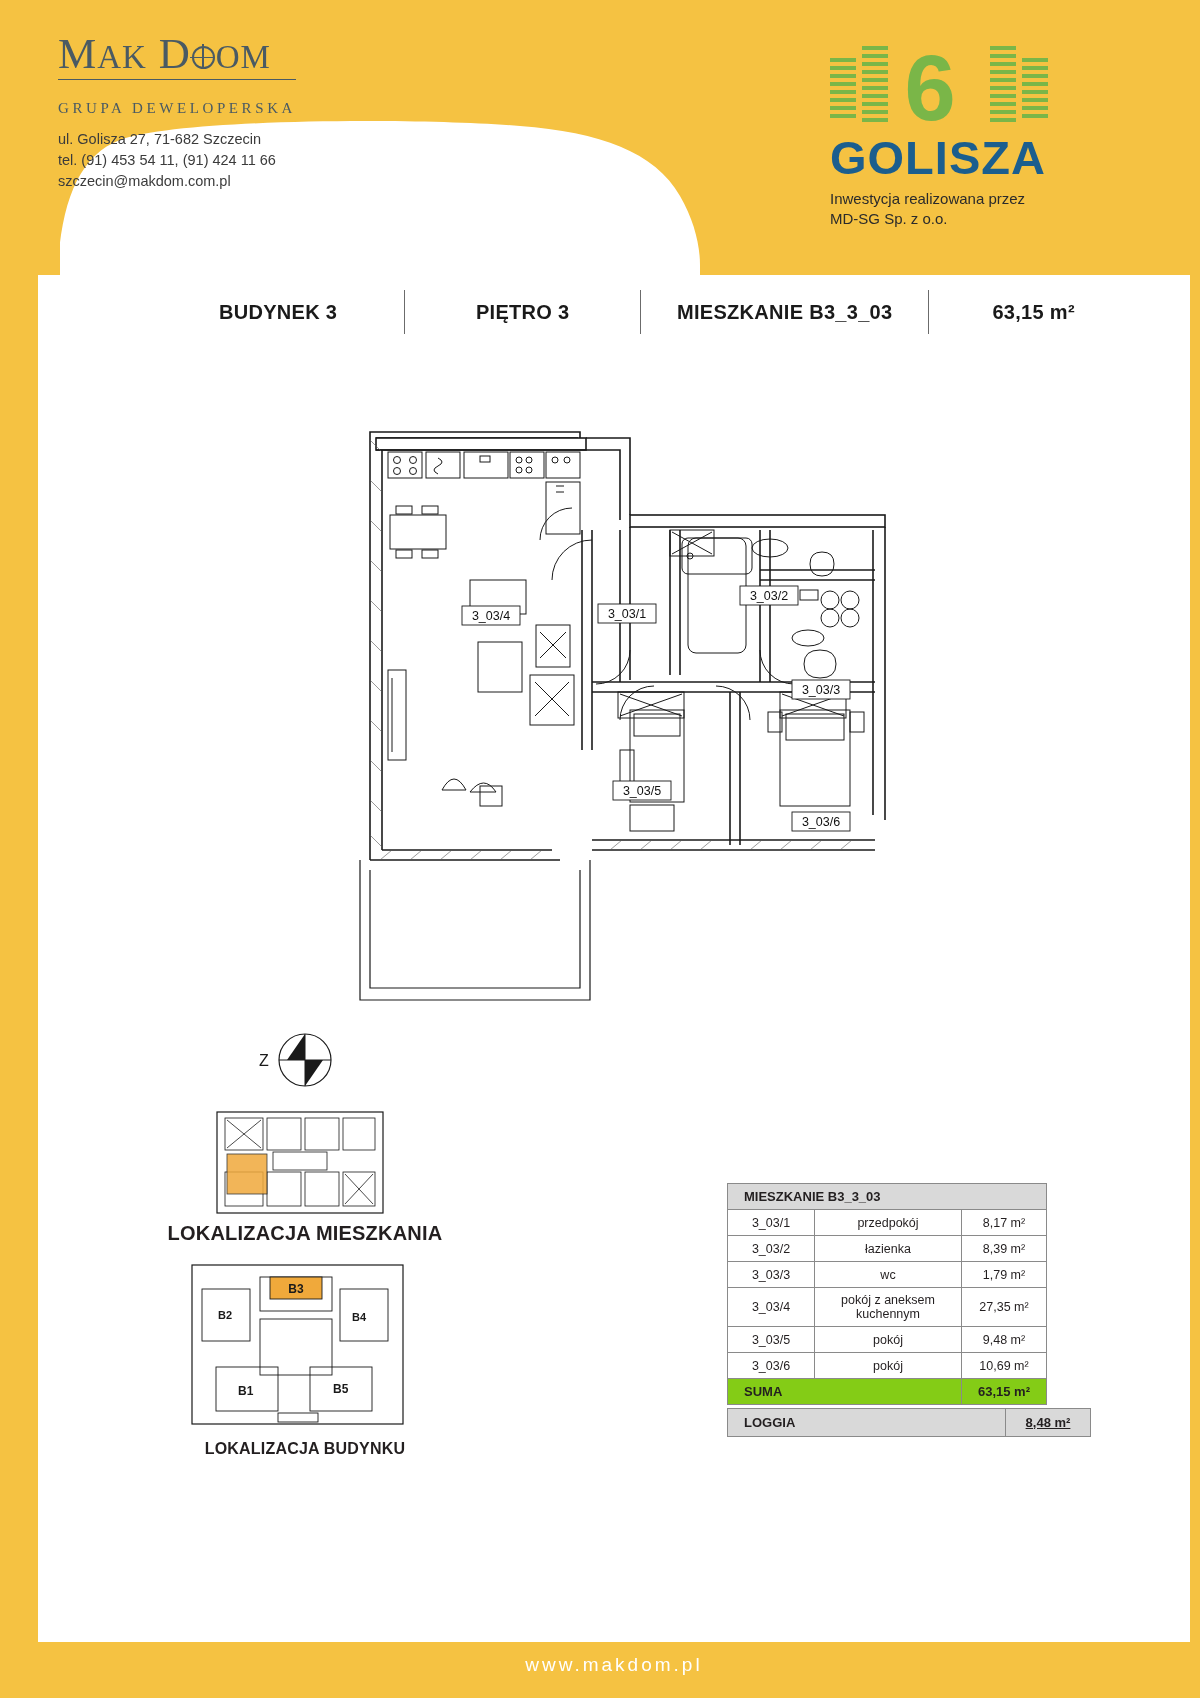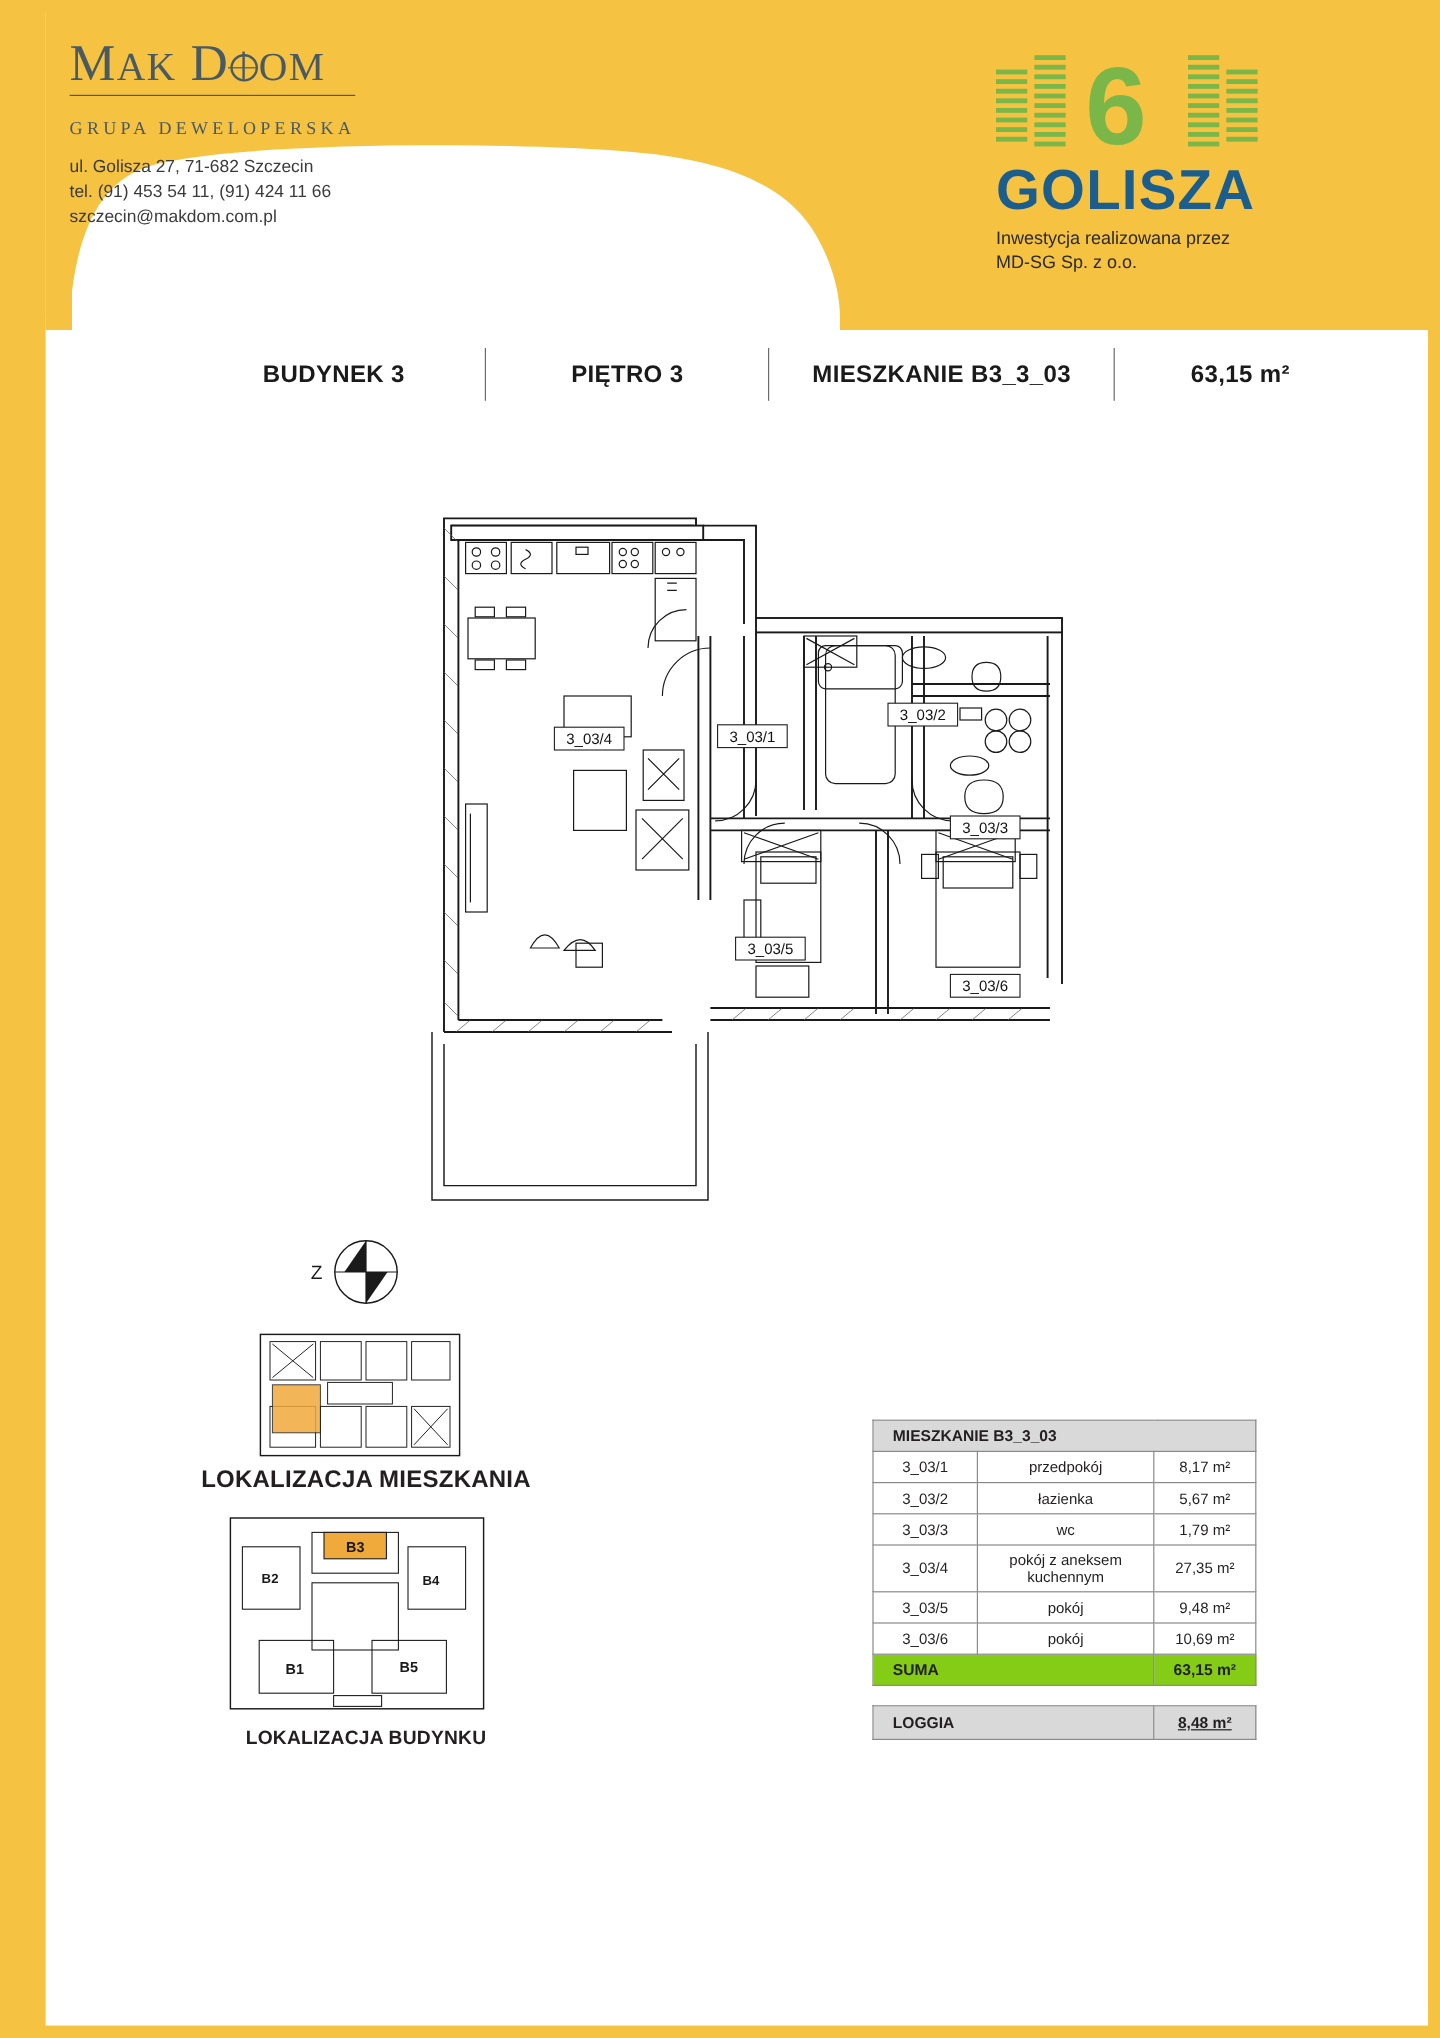--- a/index.html
+++ b/index.html
@@ -230,23 +230,23 @@
   .c-code { width: 78px; text-align: center; }
   .c-name { text-align: center; }
   .c-area { width: 76px; text-align: center; }
   .row-sum td {
     background: #84cc16;
     font-weight: bold;
     font-size: 13px;
   }
   .row-sum .c-code { text-align: left; padding-left: 16px; }
   .loggia-table {
-    margin-top: 16px;
+    margin-top: 3px;
     border-collapse: collapse;
-    width: 320px;
+    width: 364px;
     font-size: 13px;
   }
   .loggia-table td {
     border: 1px solid #8a8a8a;
     background: #d9d9d9;
     font-weight: bold;
     padding: 6px 4px;
   }
   .loggia-table .lg-label { padding-left: 16px; }
   .loggia-table .lg-val { text-align: center; width: 76px; text-decoration: underline; }
@@ -634,21 +634,21 @@
       </thead>
       <tbody>
         <tr>
           <td class="c-code">3_03/1</td>
           <td class="c-name">przedpokój</td>
           <td class="c-area">8,17 m²</td>
         </tr>
         <tr>
           <td class="c-code">3_03/2</td>
           <td class="c-name">łazienka</td>
-          <td class="c-area">5,67 m²</td>
+          <td class="c-area">8,39 m²</td>
         </tr>
         <tr>
           <td class="c-code">3_03/3</td>
           <td class="c-name">wc</td>
           <td class="c-area">1,79 m²</td>
         </tr>
         <tr>
           <td class="c-code">3_03/4</td>
           <td class="c-name">pokój z aneksem kuchennym</td>
           <td class="c-area">27,35 m²</td>
@@ -673,14 +673,17 @@
     <table class="loggia-table">
       <tbody>
           <tr>
         <td class="lg-label">LOGGIA</td>
         <td class="lg-val">8,48 m²</td>
       </tr>
     </tbody>
       </table>
   </div>
 
+  <div class="footer">
+    <span class="footer-text">www.makdom.pl</span>
+  </div>
 
 </div>
 
 </body></html>

